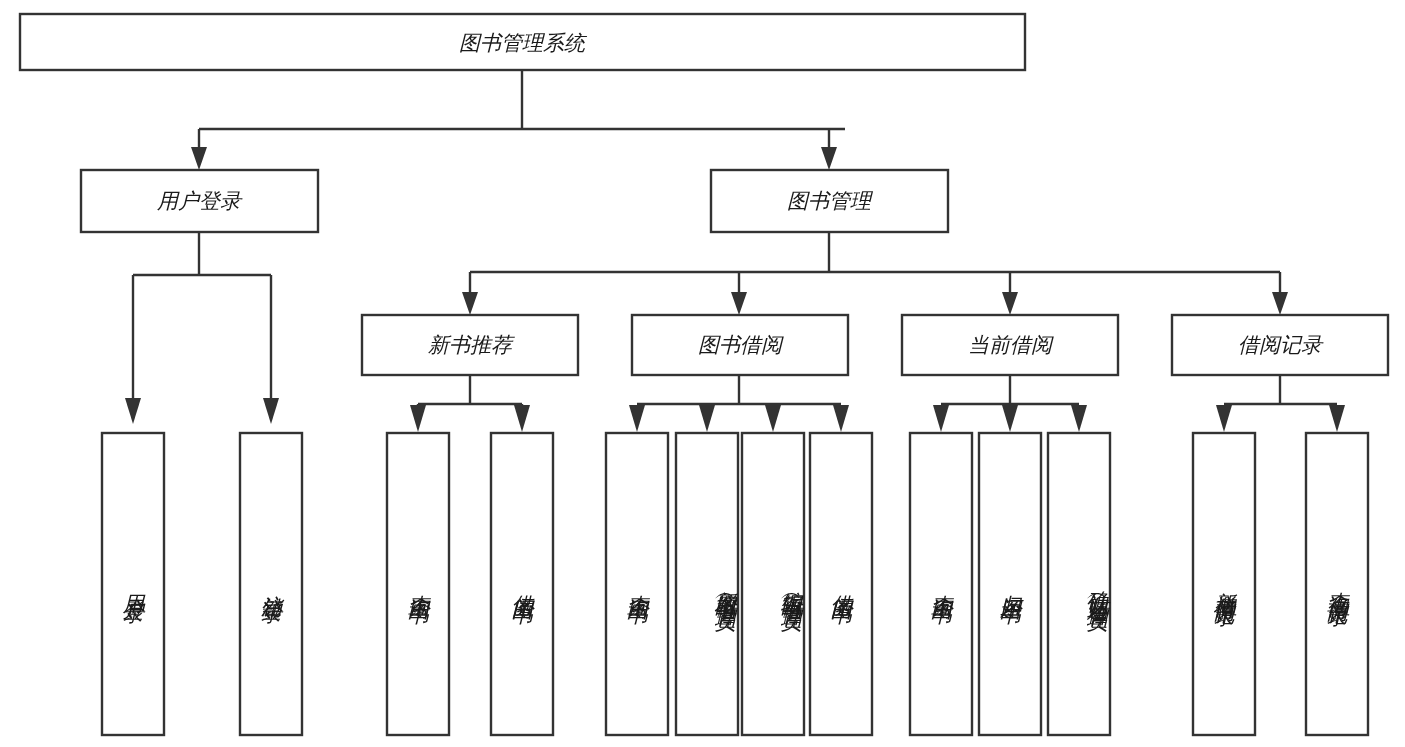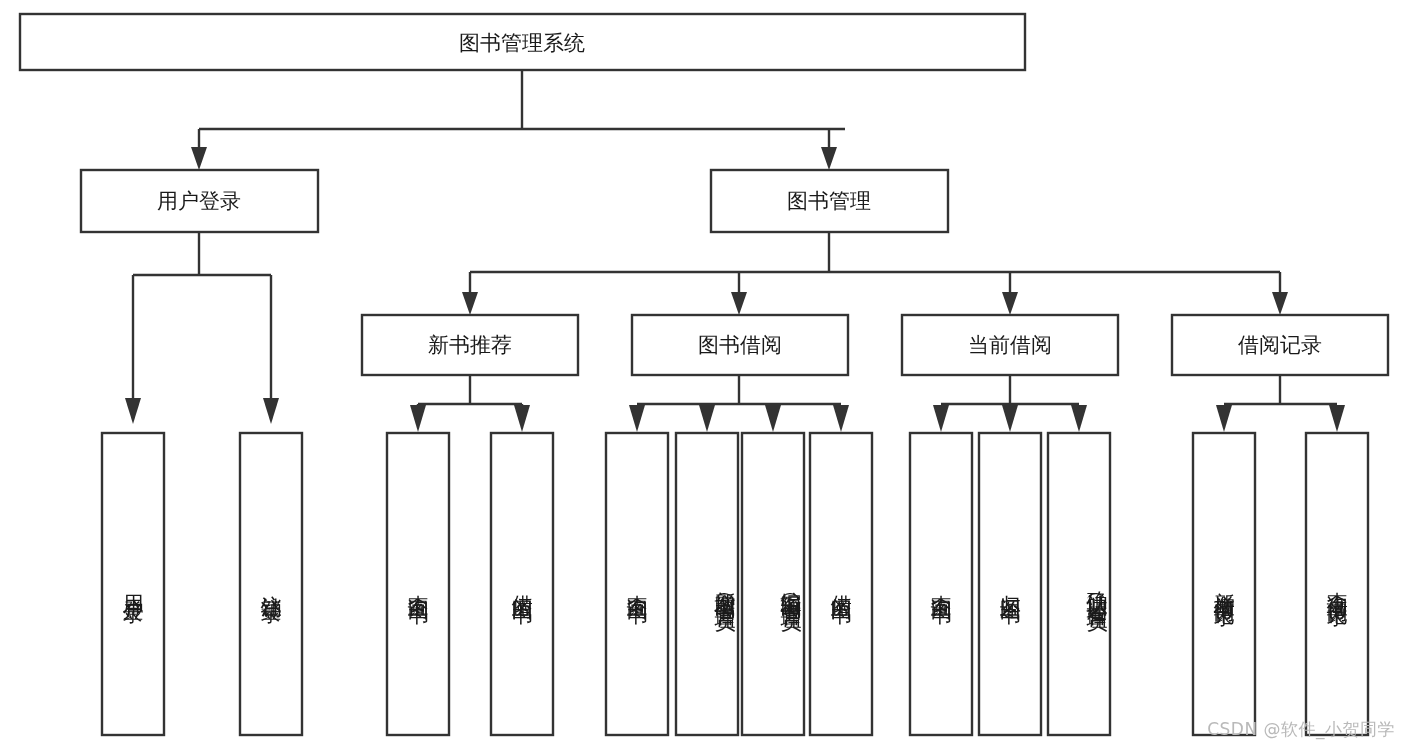--- a/index.html
+++ b/index.html
@@ -11,20 +11,21 @@
     width: 1405px;
     height: 747px;
     font-family: "DejaVu Sans", "Liberation Sans", sans-serif;
     overflow: hidden;
   }
   #diagram-root {
     position: relative;
     width: 1405px;
     height: 747px;
     background: #ffffff;
+    font-style: italic;
   }
   svg.diagram {
     position: absolute;
     top: 0;
     left: 0;
     width: 1405px;
     height: 747px;
   }
   .node-box {
     fill: #ffffff;
@@ -196,15 +197,14 @@
   <div class="leaf-label" style="left:742px; top:433px; width:62px; height:302px; align-items:flex-start; padding-top:6px; box-sizing:border-box;">编辑图书（管理员）</div>
   <div class="leaf-label" style="left:810px; top:433px; width:62px; height:302px;">借阅图书</div>
 
   <div class="leaf-label" style="left:910px; top:433px; width:62px; height:302px;">查询图书</div>
   <div class="leaf-label" style="left:979px; top:433px; width:62px; height:302px;">归还图书</div>
   <div class="leaf-label" style="left:1048px; top:433px; width:62px; height:302px; align-items:flex-start; padding-top:6px; box-sizing:border-box;">确认归还（管理员）</div>
 
   <div class="leaf-label" style="left:1193px; top:433px; width:62px; height:302px;">新增借阅记录</div>
   <div class="leaf-label" style="left:1306px; top:433px; width:62px; height:302px;">查询借阅记录</div>
 
-  <div class="watermark">CSDN @软件_小贺同学</div>
 
 </div>
 
 </body></html>

